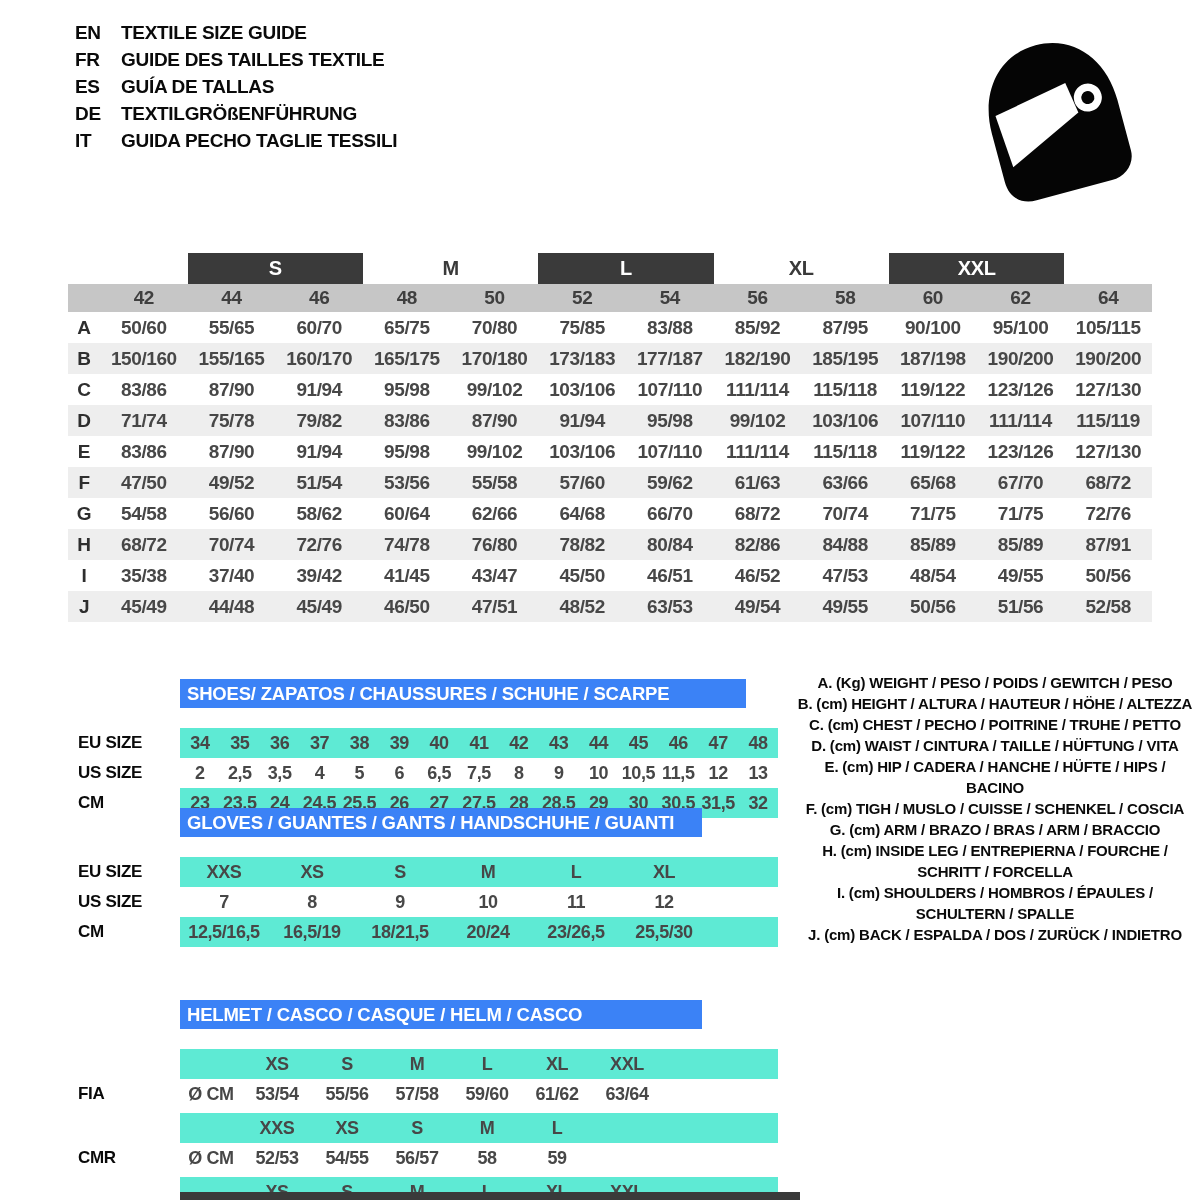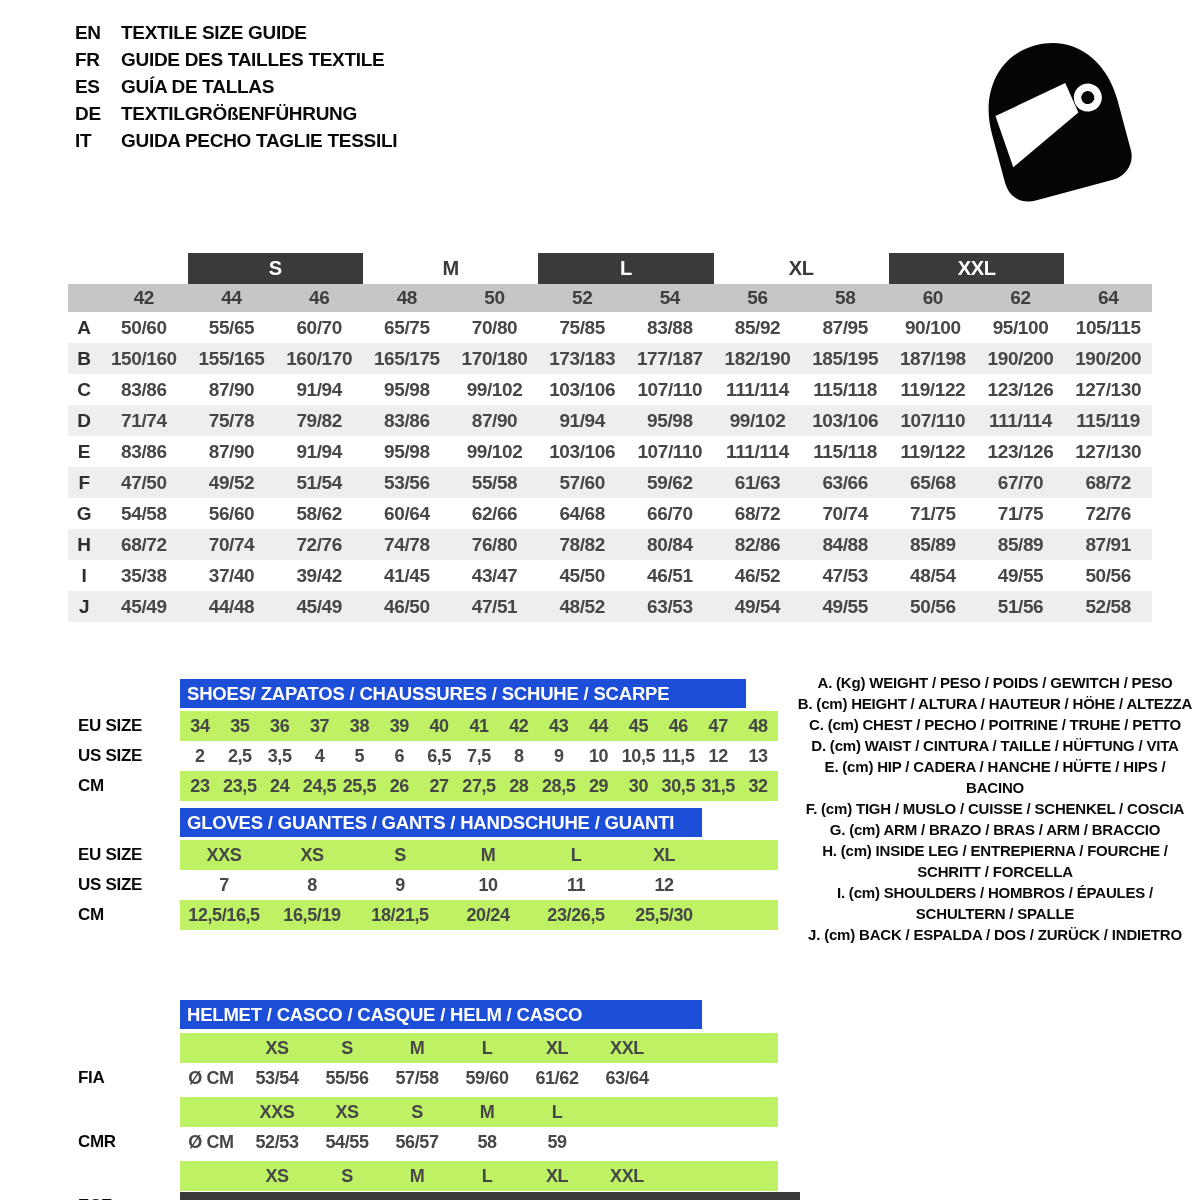--- a/index.html
+++ b/index.html
@@ -29,30 +29,30 @@
   .cols-row .cell,.data-row .cell{display:flex;align-items:center;justify-content:center;letter-spacing:-0.4px;}
   .data-row{height:31px;font-size:19px;color:#474747;}
   .data-row.shaded{background:#eeeeee;}
   .data-row .rlabel{color:#2e2e2e;}
 
   
   .sec{position:absolute;left:78px;}
   .shoes-sec{top:679px;}
   .gloves-sec{top:808px;}
   .helmet-sec{top:1000px;}
-  .sec-bar{height:29px;margin-left:102px;background:#1d4ed8;color:#fff;display:flex;align-items:center;
+  .sec-bar{height:29px;margin-left:102px;background:#3b82f6;color:#fff;display:flex;align-items:center;
            padding-left:7px;font-size:18.5px;letter-spacing:-0.2px;box-sizing:border-box;}
   .shoes-sec .sec-bar{width:566px;}
   .gloves-sec .sec-bar{width:522px;}
   .helmet-sec .sec-bar{width:522px;}
-  .sec-rows{margin-top:3px;}
+  .sec-rows{margin-top:20px;}
   .srow{display:flex;height:30px;align-items:stretch;}
   .srow-label{width:102px;display:flex;align-items:center;font-size:17px;color:#0a0a0a;letter-spacing:-0.3px;}
   .srow-vals{width:598px;display:grid;align-items:center;text-align:center;font-size:18px;color:#474747;letter-spacing:-0.4px;}
-  .srow-vals.shaded{background:#bef264;}
+  .srow-vals.shaded{background:#5eead4;}
   .srow-vals .cell{display:flex;align-items:center;justify-content:center;}
   .shoes-sec .srow-vals{grid-template-columns:repeat(15,1fr);}
   .gloves-sec .srow-vals{grid-template-columns:repeat(6,88px) 1fr;}
   .helmet-sec .srow-vals{grid-template-columns:62px repeat(6,70px) 1fr;}
   .helmet-sec .srow.sizes{margin-top:4px;}
   .helmet-sec .unit{font-size:18px;color:#474747;}
 
   
   .legend{position:absolute;left:795px;top:672px;width:400px;font-size:15px;line-height:21px;
           color:#0a0a0a;letter-spacing:-0.2px;text-align:center;}

